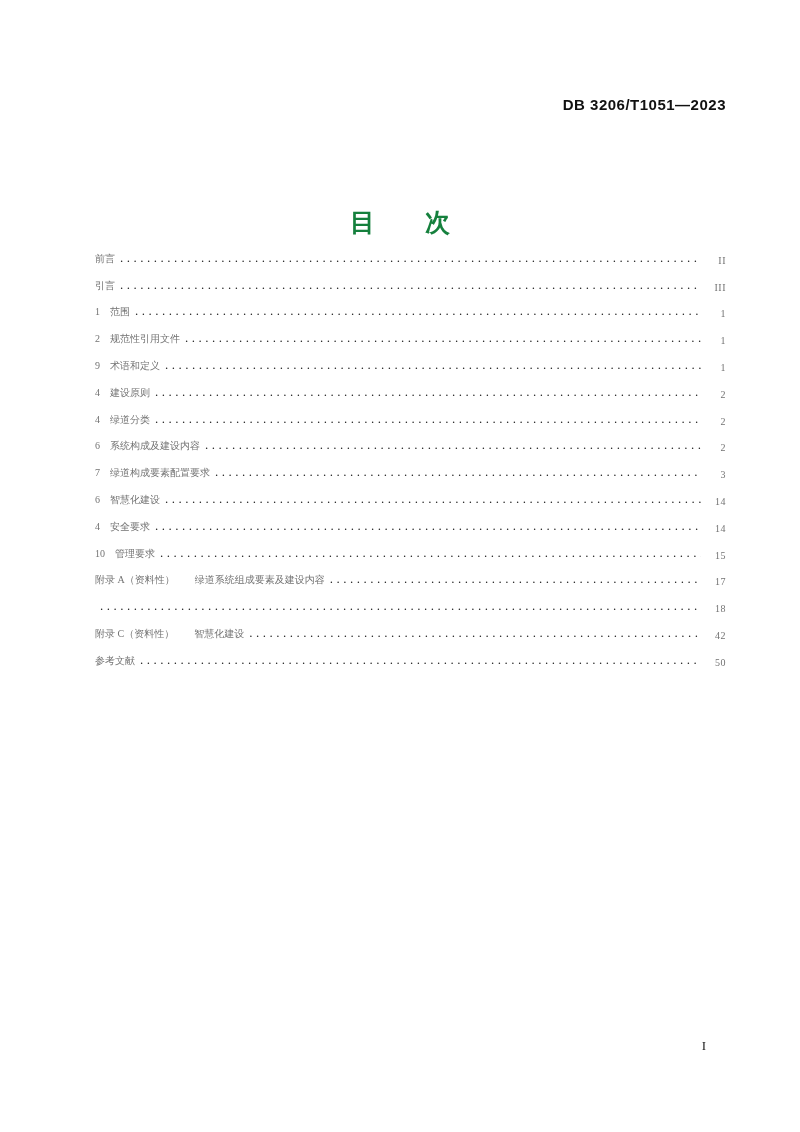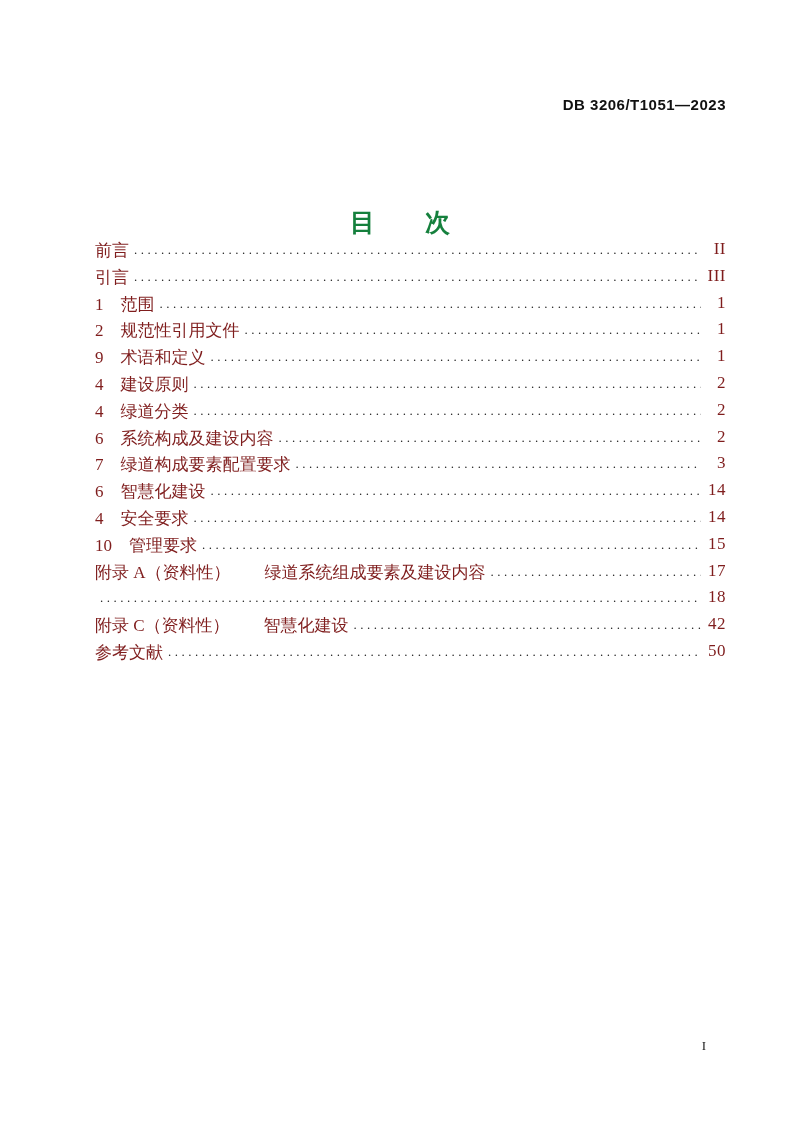--- a/index.html
+++ b/index.html
@@ -39,24 +39,24 @@
     margin-top: 41px;
   }
   .toc {
     position: absolute;
     top: 239px;
     left: 95px;
     width: 631px;
   }
   .toc-row {
     display: flex;
-    align-items: flex-start;
+    align-items: flex-end;
     height: 26.8px;
-    font-size: 17px;
-    color: #7f1d1d;
+    font-size: 10px;
+    color: #737373;
   }
   .toc-label {
     white-space: pre;
     flex: 0 0 auto;
   }
   .toc-leader {
     flex: 1 1 auto;
     overflow: hidden;
     white-space: nowrap;
     margin: 0 3px 0 5px;

